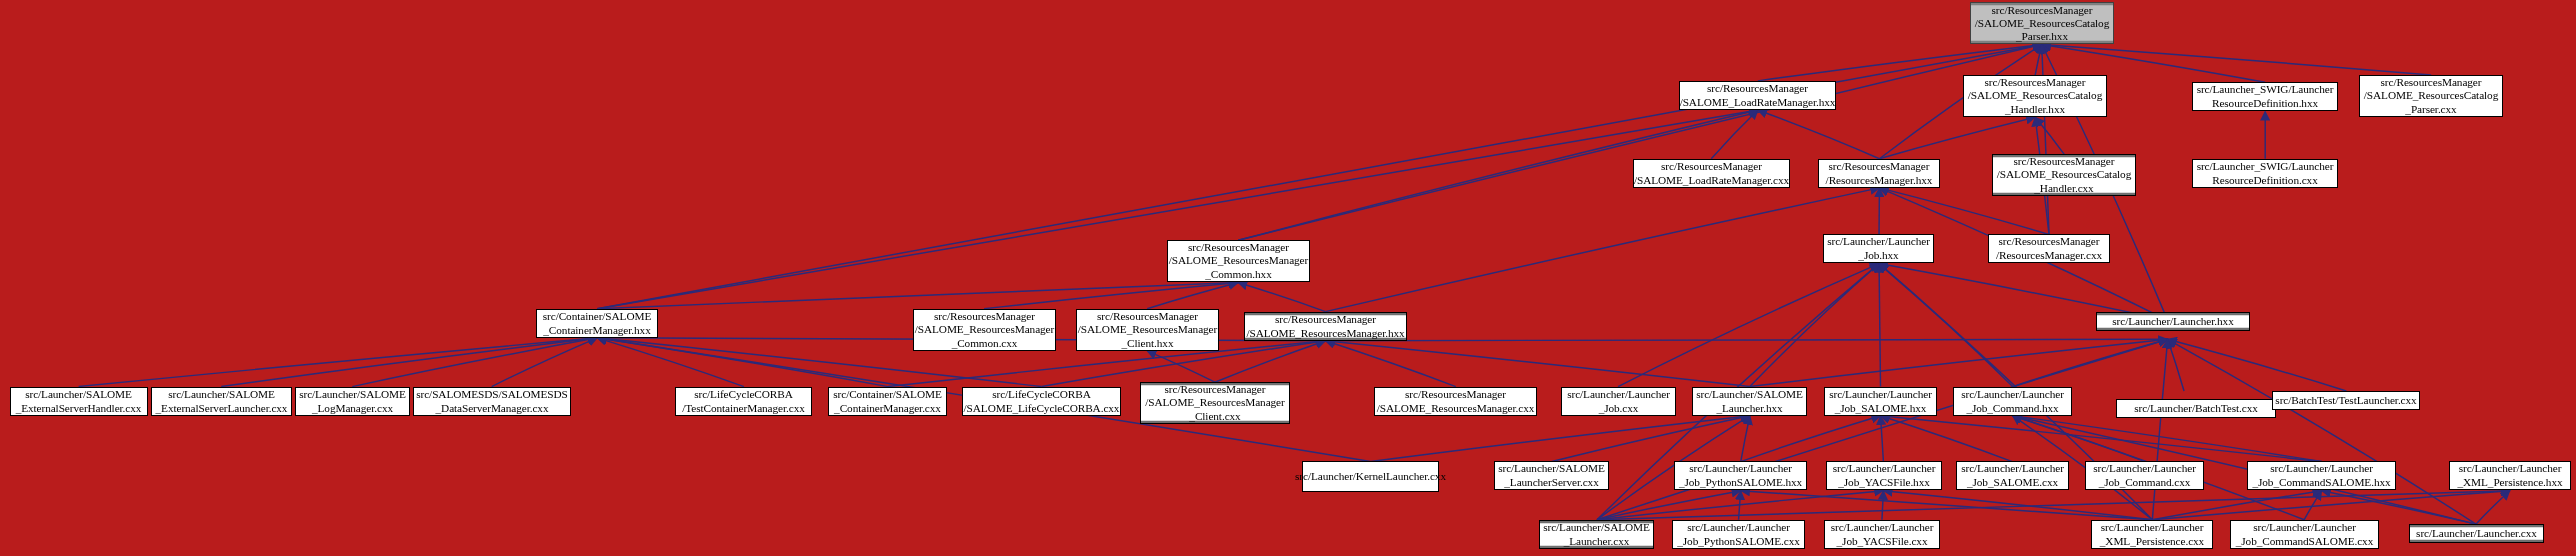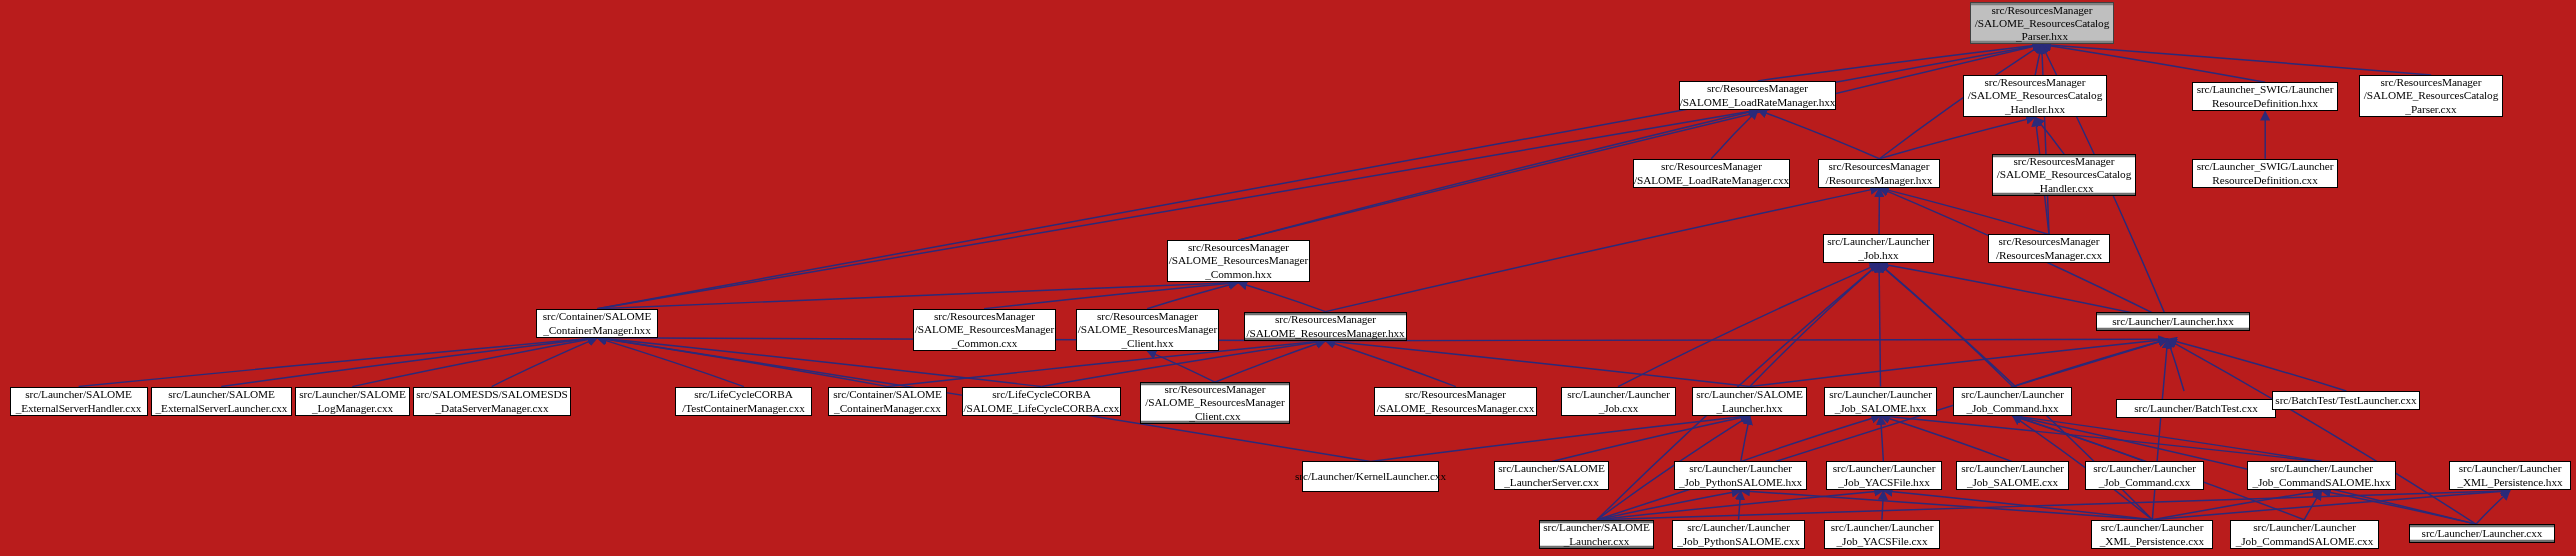--- a/index.html
+++ b/index.html
@@ -173,16 +173,16 @@
       <div class="node" style="left: 1826px; top: 461px; width: 116px; height: 29px;"><span class="ln">src/Launcher/Launcher</span><span class="ln">_Job_YACSFile.hxx</span></div>
       <div class="node" style="left: 1956px; top: 461px; width: 113px; height: 29px;"><span class="ln">src/Launcher/Launcher</span><span class="ln">_Job_SALOME.cxx</span></div>
       <div class="node" style="left: 2085px; top: 461px; width: 119px; height: 29px;"><span class="ln">src/Launcher/Launcher</span><span class="ln">_Job_Command.cxx</span></div>
       <div class="node" style="left: 2247px; top: 461px; width: 149px; height: 29px;"><span class="ln">src/Launcher/Launcher</span><span class="ln">_Job_CommandSALOME.hxx</span></div>
       <div class="node" style="left: 2449px; top: 461px; width: 122px; height: 29px;"><span class="ln">src/Launcher/Launcher</span><span class="ln">_XML_Persistence.hxx</span></div>
       <div class="node thick" style="left: 1539px; top: 520px; width: 115px; height: 29px;"><span class="ln">src/Launcher/SALOME</span><span class="ln">_Launcher.cxx</span></div>
       <div class="node" style="left: 1672px; top: 520px; width: 133px; height: 29px;"><span class="ln">src/Launcher/Launcher</span><span class="ln">_Job_PythonSALOME.cxx</span></div>
       <div class="node" style="left: 1824px; top: 520px; width: 116px; height: 29px;"><span class="ln">src/Launcher/Launcher</span><span class="ln">_Job_YACSFile.cxx</span></div>
       <div class="node" style="left: 2091px; top: 520px; width: 122px; height: 29px;"><span class="ln">src/Launcher/Launcher</span><span class="ln">_XML_Persistence.cxx</span></div>
       <div class="node" style="left: 2230px; top: 520px; width: 149px; height: 29px;"><span class="ln">src/Launcher/Launcher</span><span class="ln">_Job_CommandSALOME.cxx</span></div>
-      <div class="node thick" style="left: 2409px; top: 524px; width: 146px; height: 19px;"><span class="ln">src/Launcher/Launcher.cxx</span></div>
+      <div class="node thick" style="left: 2409px; top: 524px; width: 135px; height: 19px;"><span class="ln">src/Launcher/Launcher.cxx</span></div>
     </div>
 </div>
 
 
 </body></html>

